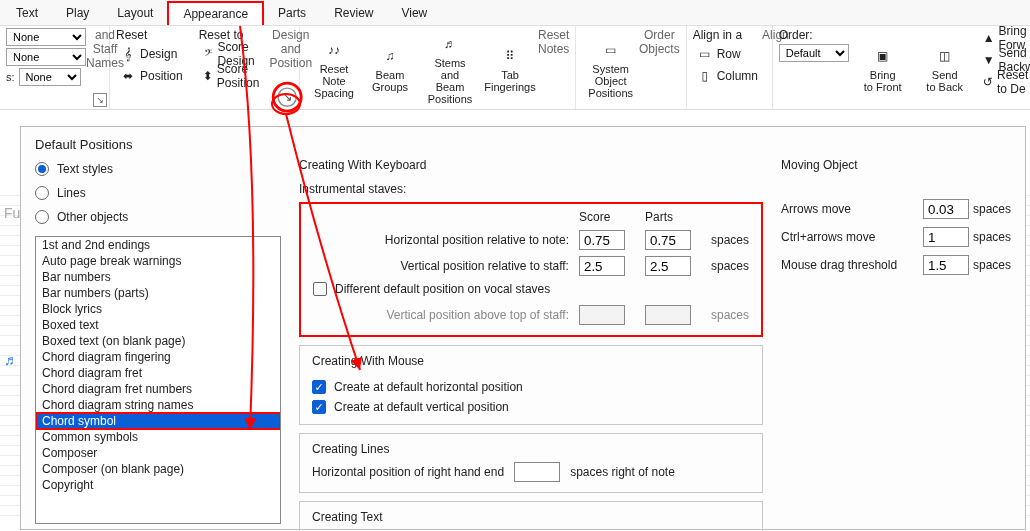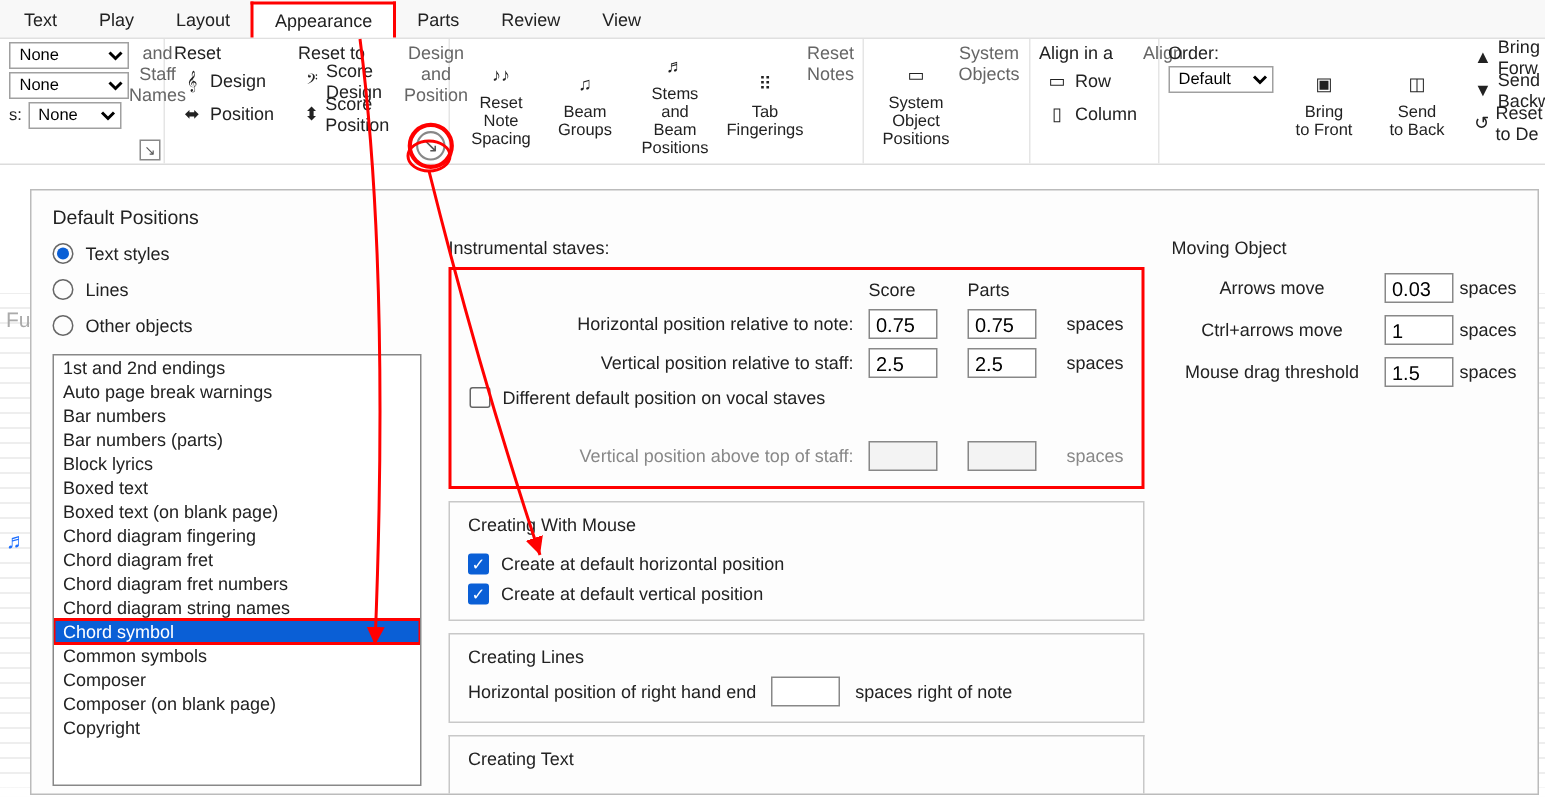--- a/index.html
+++ b/index.html
@@ -57,21 +57,21 @@
   .tbl .rlabel { text-align: right; }
   .numin { width: 46px; height: 20px; border: 1px solid #888; padding: 0 4px; background: #fff; }
   .numin.dis { background: #f3f3f3; color: #aaa; }
   .chk { display: flex; align-items: center; gap: 8px; margin-top: 6px; }
   .chkbox { width: 14px; height: 14px; border: 1px solid #666; border-radius: 2px; display: flex; align-items: center; justify-content: center; }
   .chkbox.on { background: #0a5fd6; border-color: #0a5fd6; color: #fff; font-size: 11px; }
   .grey { color: #888; }
 
   .rightcol { width: 230px; }
   .r-row { display: grid; grid-template-columns: 1fr 42px auto; gap: 8px; align-items: center; margin-bottom: 8px; }
-  .r-row .lbl { text-align: center; }
+  .r-row .lbl { text-align: left; }
 
   
   svg.anno { position: absolute; left: 0; top: 0; pointer-events: none; z-index: 5; }
 </style>
 </head>
 <body>
 
 <div class="menubar">
   <div class="tab">Text</div>
   <div class="tab">Play</div>
@@ -155,21 +155,21 @@
   </div>
 
   <div class="group">
     <div class="group-body">
       <div class="rbtn">
           <span class="ic">▭</span>
           <span class="lbl" style="white-space: pre-line;">System Object
 Positions</span>
         </div>
     </div>
-    <div class="group-caption">System Objects</div>
+    <div class="group-caption">Order Objects</div>
   </div>
 
   <div class="group" style="min-width:86px">
     <div class="group-body">
       <div class="stack">
         <div>Align in a</div>
         <div class="sbtn">
             <span class="ic">▭</span>
             <span>Row</span>
           </div>
@@ -256,20 +256,21 @@
           <div class="item sel">Chord symbol</div>
           <div class="item">Common symbols</div>
           <div class="item">Composer</div>
           <div class="item">Composer (on blank page)</div>
           <div class="item">Copyright</div>
         </div>
     </div>
 
     <div class="midcol">
       <div style="position:relative">
+        <div style="font-size:12px;margin-bottom:10px">Creating With Keyboard</div>
         <div class="fs-sub">Instrumental staves:</div>
         <div class="fieldset hl" style="border-top:2px solid #f00;padding-top:6px">
           <div class="tbl">
             <span></span>
             <span class="hdr">Score</span>
             <span class="hdr">Parts</span>
             <span></span>
 
             <span class="rlabel">Horizontal position relative to note:</span>
             <input class="numin" value="0.75" style="">
@@ -278,21 +279,21 @@
 
             <span class="rlabel">Vertical position relative to staff:</span>
             <input class="numin" value="2.5" style="">
             <input class="numin" value="2.5" style="">
             <span>spaces</span>
           </div>
           <div class="chk">
             <span class="chkbox"></span>
               <span>Different default position on vocal staves</span>
           </div>
-          <div class="tbl grey" style="margin-top:22px">
+          <div class="tbl grey" style="margin-top:9px">
             <span class="rlabel">Vertical position above top of staff:</span>
             <input class="numin dis" disabled="" style="">
             <input class="numin dis" disabled="" style="">
             <span>spaces</span>
           </div>
         </div>
       </div>
 
       <div class="fieldset">
         <div class="fs-title">Creating With Mouse</div>
@@ -314,21 +315,21 @@
           <span>spaces right of note</span>
         </div>
       </div>
 
       <div class="fieldset" style="border-bottom:none">
         <div class="fs-title">Creating Text</div>
       </div>
     </div>
 
     <div class="rightcol">
-      <div style="margin-bottom:10px">Moving Object</div>
+      <div style="margin-bottom:27px">Moving Object</div>
       <div class="r-row">
         <span class="lbl">Arrows move</span>
         <input class="numin" value="0.03" style="">
         <span>spaces</span>
       </div>
       <div class="r-row">
         <span class="lbl">Ctrl+arrows move</span>
         <input class="numin" value="1" style="">
         <span>spaces</span>
       </div>

